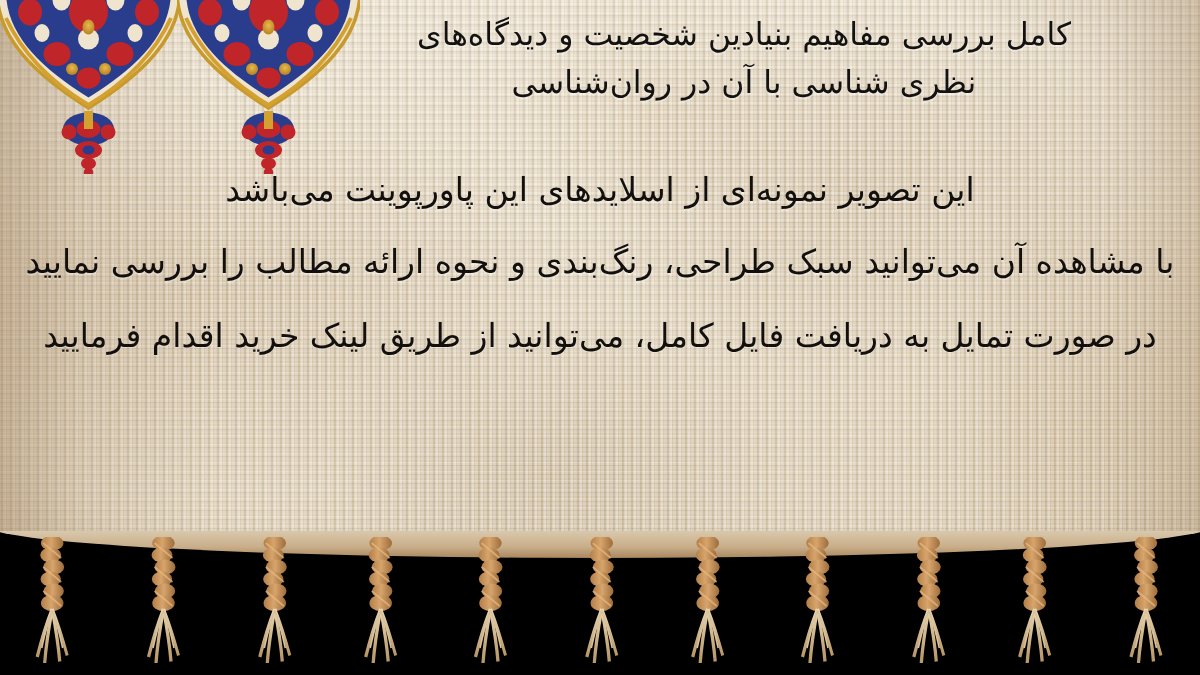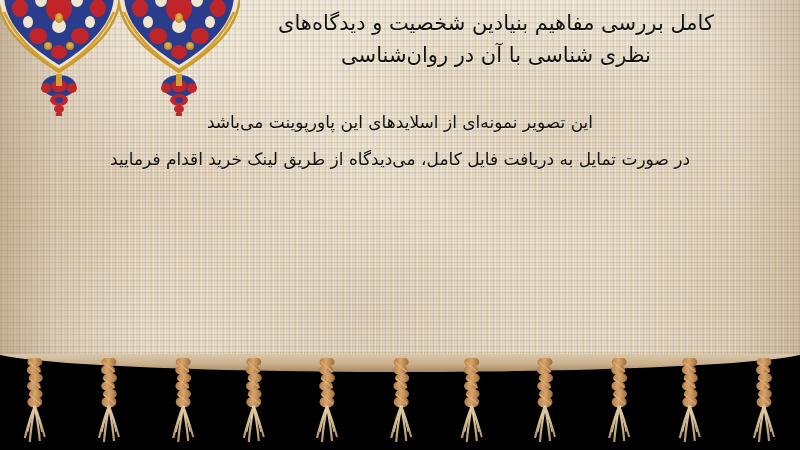--- a/index.html
+++ b/index.html
@@ -107,21 +107,21 @@
     right: 12px;
     left: 12px;
     direction: rtl;
     text-align: center;
     color: #120f0d;
     font-family: "DejaVu Sans", sans-serif;
     font-weight: 400;
   }
   .body-line {
     display: block;
-    font-size: 17px;
+    font-size: 22px;
     line-height: 2.2;
     white-space: nowrap;
     text-shadow: 0 1px 0 rgba(255,255,255,.30);
   }
   .body-line.l1 { padding-right: 0px; }
   .body-line.l2 { padding-right: 0px; }
   .body-line.l3 { padding-right: 0px; }
 
   
   .fringe-band {
@@ -291,21 +291,22 @@
     </g>
   </svg>
 
   <div class="title-block">
     <div>کامل بررسی مفاهیم بنیادین شخصیت و دیدگاه‌های</div>
     <div>نظری شناسی با آن در روان‌شناسی</div>
   </div>
 
   <div class="body-block">
     <span class="body-line l1">این تصویر نمونه‌ای از اسلایدهای این پاورپوینت می‌باشد</span>
-    <span class="body-line l3">در صورت تمایل به دریافت فایل کامل، می‌دیدگاه از طریق لینک خرید اقدام فرمایید</span>
+    <span class="body-line l2">با مشاهده آن می‌توانید سبک طراحی، رنگ‌بندی و نحوه ارائه مطالب را بررسی نمایید</span>
+    <span class="body-line l3">در صورت تمایل به دریافت فایل کامل، می‌توانید از طریق لینک خرید اقدام فرمایید</span>
   </div>
 
   <div class="fringe-band">
     <div class="black-base"></div>
     <div class="selvedge"></div>
     <div class="tassels" id="tassels">
         <div class="tassel" style="left: 19.3636px;"><svg width="34" height="88" viewBox="0 0 34 88" aria-hidden="true">
             <defs>
               <linearGradient id="cg0" x1="0" y1="0" x2="1" y2="0">
                 <stop offset="0%" stop-color="#b37f48"></stop>

